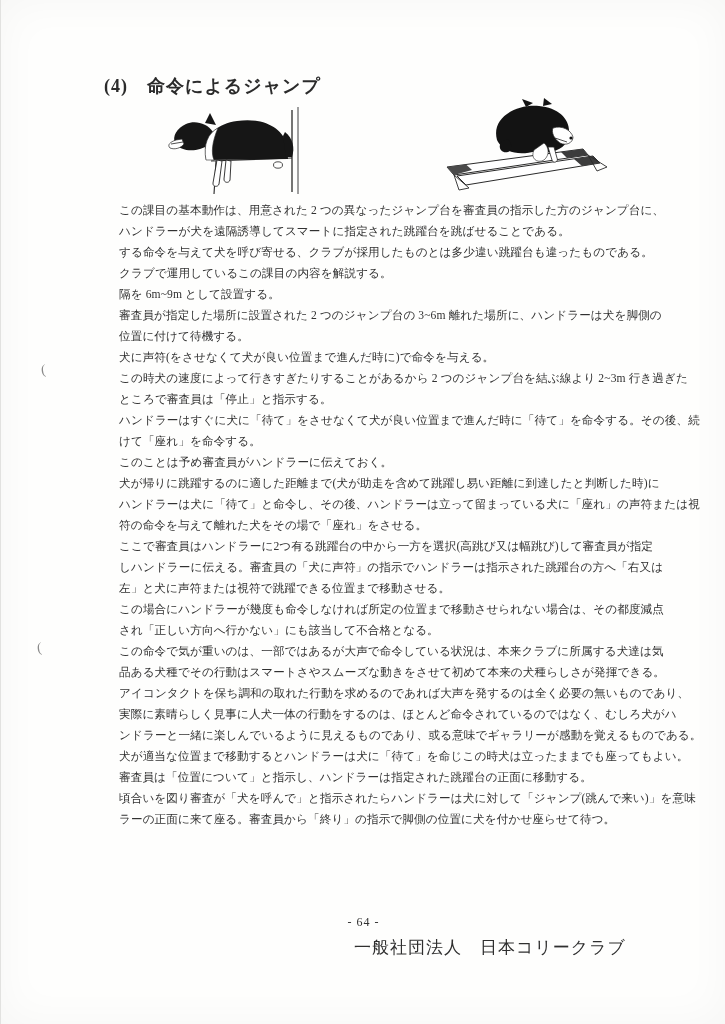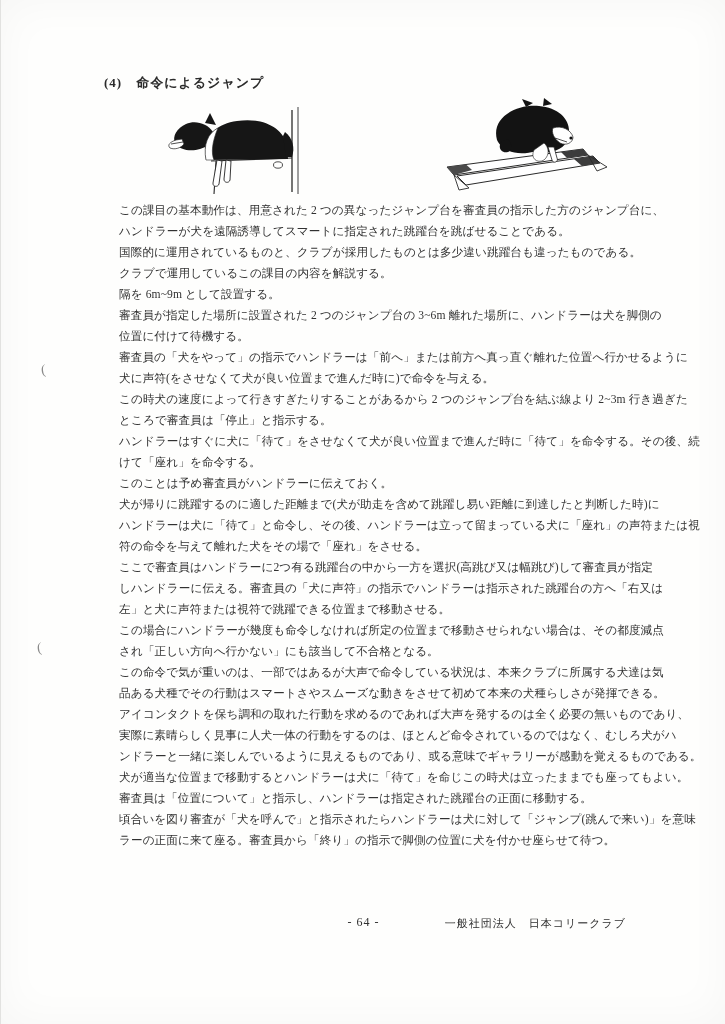--- a/index.html
+++ b/index.html
@@ -12,21 +12,21 @@
   }
   .page{
     position:absolute;left:0;top:0;width:725px;height:1024px;
     background:#fefefd;
     box-shadow:inset 0 0 45px rgba(0,0,0,0.035);
     border-left:1px solid #e2e2e0;
     border-bottom:1px solid #dcdcda;
   }
   .heading{
     position:absolute;left:103px;top:74px;
-    font-size:13px;font-weight:bold;color:#2b2b2b;
+    font-size:18px;font-weight:bold;color:#2b2b2b;
     letter-spacing:1px;white-space:nowrap;
   }
   .illus{position:absolute;}
   .illus-high{left:158px;top:100px;width:175px;height:96px;}
   .illus-broad{left:432px;top:98px;width:205px;height:96px;}
   .body-text{
     position:absolute;left:118px;top:200px;width:535px;
     font-size:11.6px;color:#313131;
   }
   .text-line{
@@ -37,22 +37,22 @@
     position:absolute;color:#8a8a8a;font-size:14px;
     transform:rotate(-6deg);
   }
   .artifact.a1{left:40px;top:362px;}
   .artifact.a2{left:36px;top:640px;}
   .page-number{
     position:absolute;left:0;top:915px;width:725px;
     text-align:center;font-size:12px;color:#2f2f2f;letter-spacing:1px;
   }
   .footer-org{
-    position:absolute;right:100px;top:916px;
-    font-size:11px;color:#2f2f2f;letter-spacing:1px;white-space:nowrap;
+    position:absolute;right:100px;top:936px;
+    font-size:17px;color:#2f2f2f;letter-spacing:1px;white-space:nowrap;
   }
 </style>
 </head>
 <body>
 
 <div class="page">
 
   <div class="heading">(4)　命令によるジャンプ</div>
 
   <svg class="illus illus-high" viewBox="0 0 175 96">
@@ -104,26 +104,25 @@
     <path d="M101,52 C97,60 104,66 111,62 C117,57 116,49 111,45 Z" fill="#ffffff" stroke="#222222" stroke-width="0.6"></path>
 
     <path d="M115,49 L119,62 C120,66 126,64 124,60 L121,49 Z" fill="#ffffff" stroke="#222222" stroke-width="0.8"></path>
 
     <path d="M69,43 C64,49 68,56 75,54 C80,52 79,45 75,41 Z" fill="#131313"></path>
   </svg>
 
   <div class="body-text">
       <div class="text-line">この課目の基本動作は、用意された 2 つの異なったジャンプ台を審査員の指示した方のジャンプ台に、</div>
       <div class="text-line">ハンドラーが犬を遠隔誘導してスマートに指定された跳躍台を跳ばせることである。</div>
-      <div class="text-line">国際的に運用されているものと、クラブが採用したものとは多少違い跳躍台も違ったものである。</div>
+      <div class="text-line">する命令を与えて犬を呼び寄せる、クラブが採用したものとは多少違い跳躍台も違ったものである。</div>
       <div class="text-line">クラブで運用しているこの課目の内容を解説する。</div>
       <div class="text-line">隔を 6m~9m として設置する。</div>
       <div class="text-line">審査員が指定した場所に設置された 2 つのジャンプ台の 3~6m 離れた場所に、ハンドラーは犬を脚側の</div>
       <div class="text-line">位置に付けて待機する。</div>
-      <div class="text-line">審査員の「犬をやって」の指示でハンドラーは「前へ」または前方へ真っ直ぐ離れた位置へ行かせるように</div>
       <div class="text-line">犬に声符(をさせなくて犬が良い位置まで進んだ時に)で命令を与える。</div>
       <div class="text-line">この時犬の速度によって行きすぎたりすることがあるから 2 つのジャンプ台を結ぶ線より 2~3m 行き過ぎた</div>
       <div class="text-line">ところで審査員は「停止」と指示する。</div>
       <div class="text-line">ハンドラーはすぐに犬に「待て」をさせなくて犬が良い位置まで進んだ時に「待て」を命令する。その後、続</div>
       <div class="text-line">けて「座れ」を命令する。</div>
       <div class="text-line">このことは予め審査員がハンドラーに伝えておく。</div>
       <div class="text-line">犬が帰りに跳躍するのに適した距離まで(犬が助走を含めて跳躍し易い距離に到達したと判断した時)に</div>
       <div class="text-line">ハンドラーは犬に「待て」と命令し、その後、ハンドラーは立って留まっている犬に「座れ」の声符または視</div>
       <div class="text-line">符の命令を与えて離れた犬をその場で「座れ」をさせる。</div>
       <div class="text-line">ここで審査員はハンドラーに2つ有る跳躍台の中から一方を選択(高跳び又は幅跳び)して審査員が指定</div>

